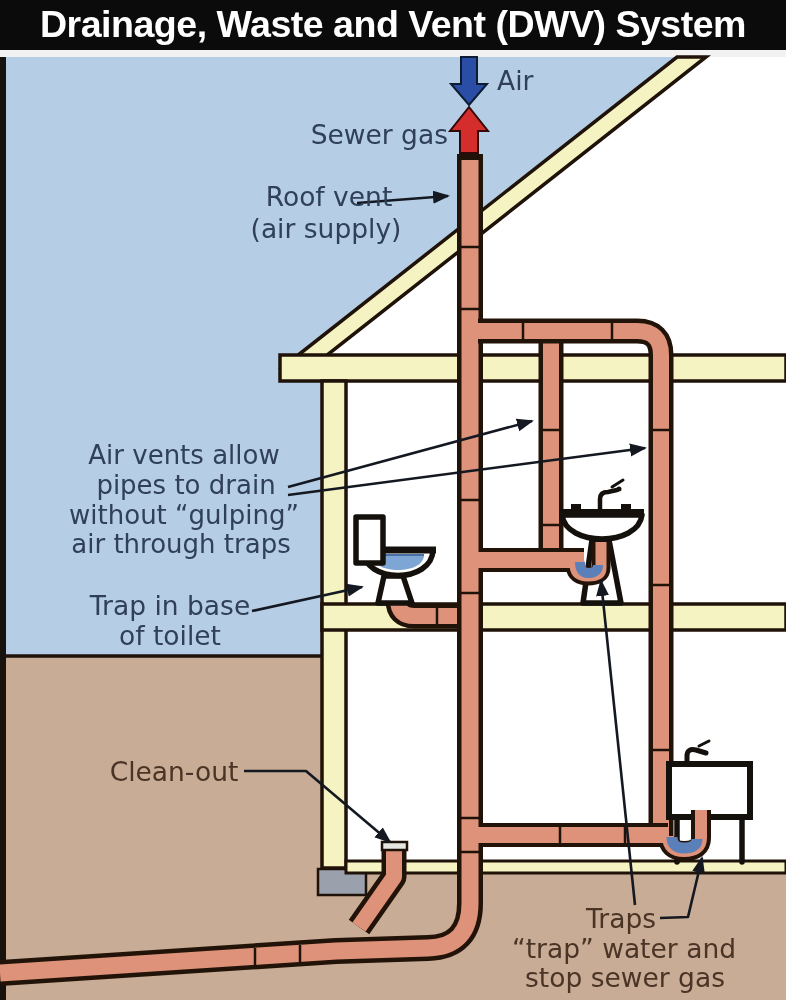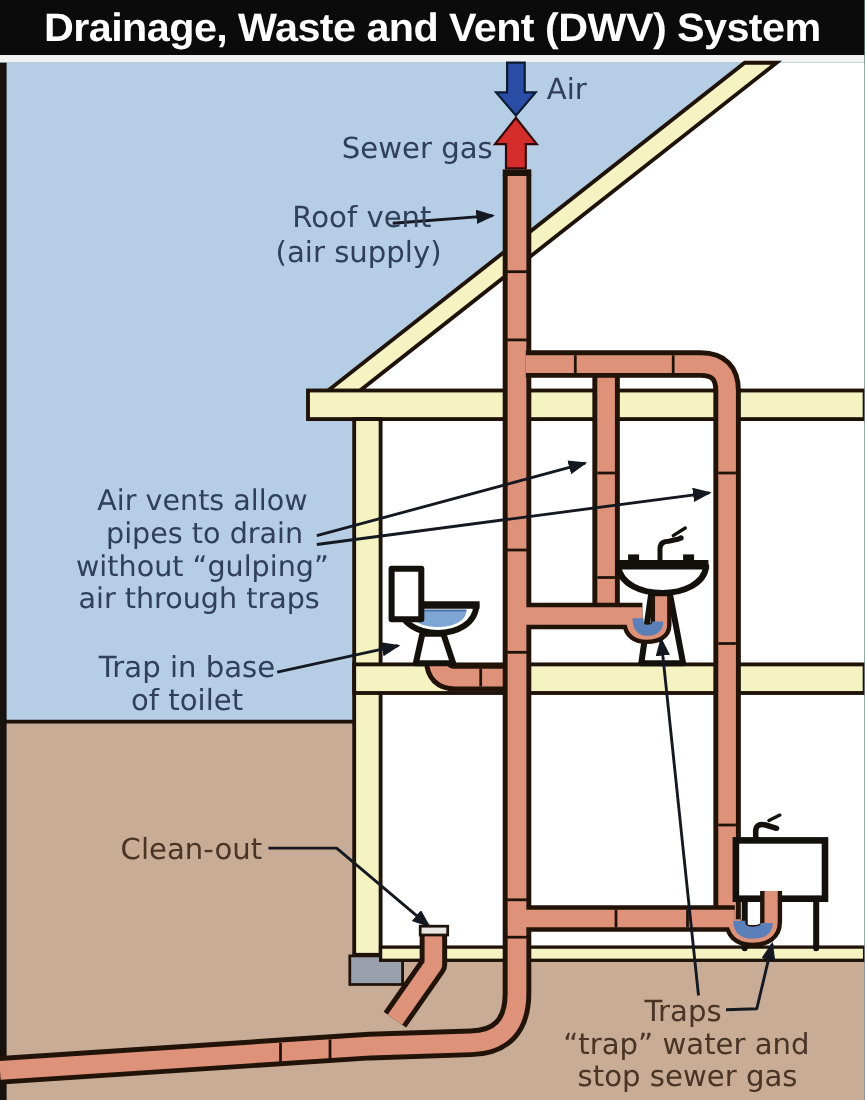--- a/index.html
+++ b/index.html
@@ -1,16 +1,16 @@
 <!DOCTYPE html>
 <html><head>
 <meta charset="utf-8">
 <style>
   html,body{margin:0;padding:0;background:#888;}
-  .stage{width:786px;height:1000px;position:relative;overflow:hidden;background:#0f766e;}
+  .stage{width:786px;height:1000px;position:relative;overflow:hidden;background:#84cc16;}
   svg{display:block;}
   text{font-family:"DejaVu Sans",sans-serif;}
   .title-text{font-family:"Liberation Sans",sans-serif;font-weight:bold;letter-spacing:-0.5px;}
   .lbl{font-size:26.5px;}
   .lbl-sm{font-size:26px;}
   .outline{fill:none;stroke:#221309;stroke-width:25;stroke-linejoin:round;stroke-linecap:butt;}
   .outline-thin{fill:none;stroke:#221309;stroke-width:19;stroke-linejoin:round;}
   .pfill{fill:none;stroke-width:16;stroke-linejoin:round;stroke-linecap:butt;}
   .pfill-thin{fill:none;stroke-width:11;stroke-linejoin:round;}
   .wfill{fill:none;stroke-width:10;stroke-linejoin:round;stroke-linecap:butt;}

